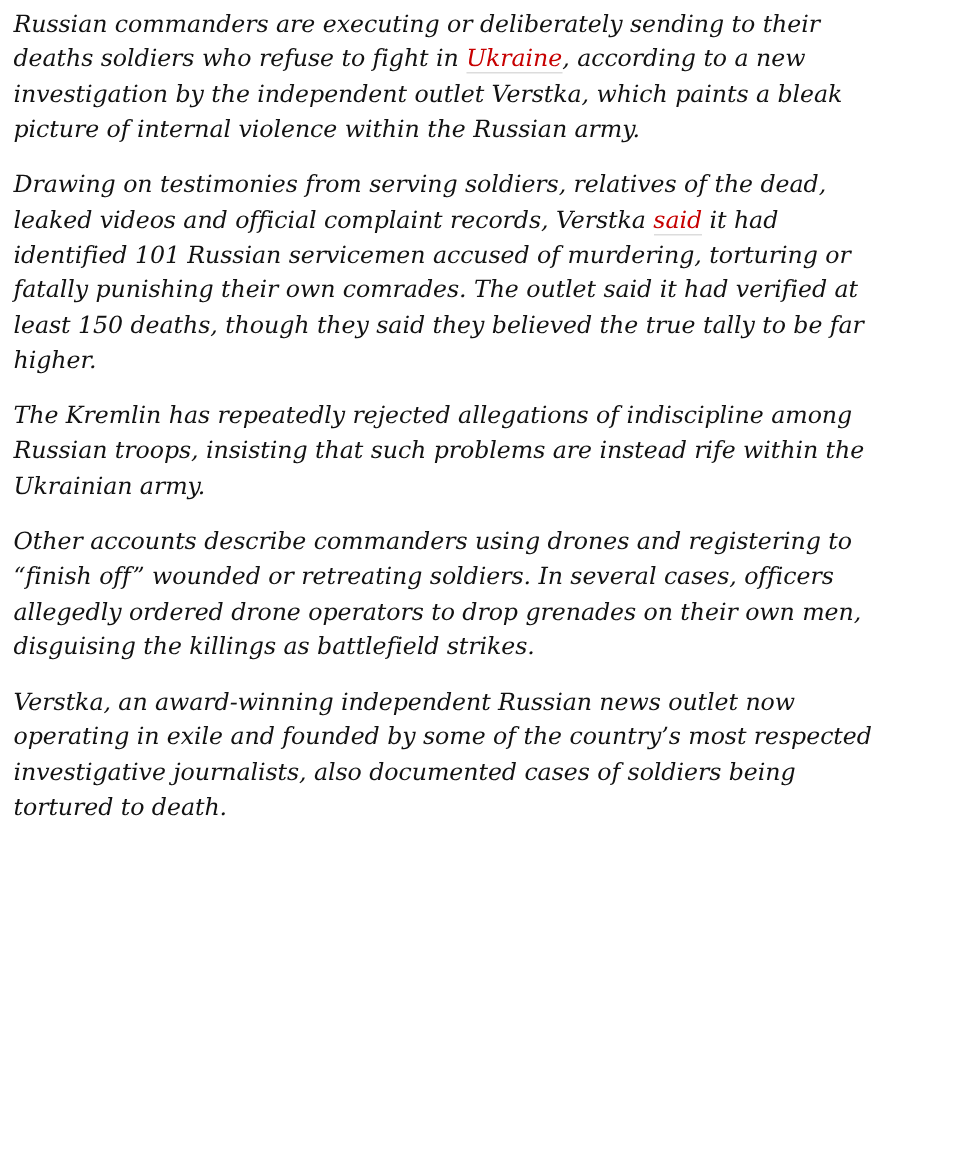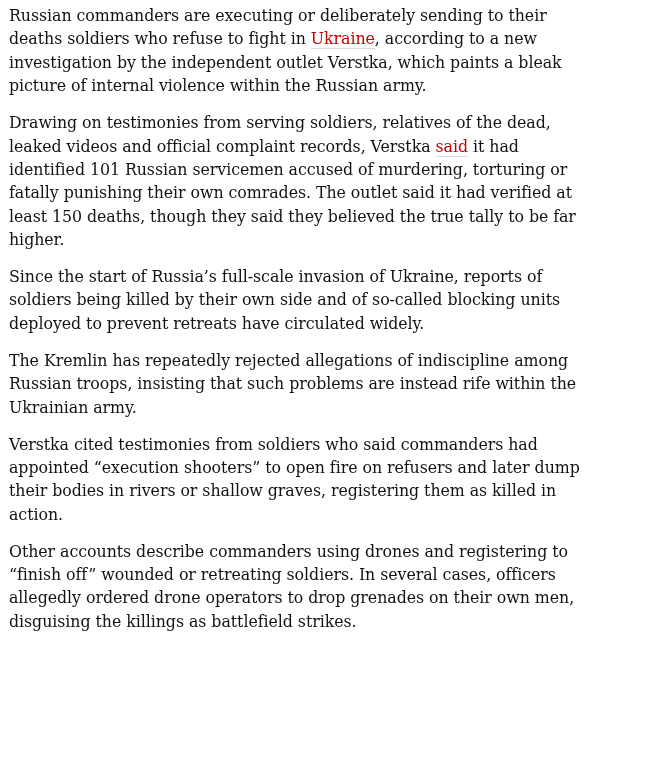--- a/index.html
+++ b/index.html
@@ -8,20 +8,21 @@
     width: 653px;
     height: 767px;
     overflow: hidden;
     font-family: "DejaVu Serif", "Liberation Serif", serif;
     color: #121212;
     -webkit-font-smoothing: antialiased;
   }
   main.article-body {
     padding: 4px 9px 0 9px;
     width: 597px;
+    font-style: italic;
   }
   p.article-paragraph {
     font-size: 15.8px;
     line-height: 23.4px;
     margin-bottom: 13.5px;
     max-width: 634px;
     letter-spacing: -0.05px;
   }
   a.body-link {
     color: #c70000;
@@ -32,23 +33,22 @@
 </style>
 </head>
 <body>
 
 <main class="article-body">
 
   <p class="article-paragraph"><span>Russian commanders are executing or deliberately sending to their deaths soldiers who refuse to fight in </span><a class="body-link">Ukraine</a><span>, according to a new investigation by the independent outlet Verstka, which paints a bleak picture of internal violence within the Russian army.</span></p>
 
   <p class="article-paragraph"><span>Drawing on testimonies from serving soldiers, relatives of the dead, leaked videos and official complaint records, Verstka </span><a class="body-link">said</a><span> it had identified 101 Russian servicemen accused of murdering, torturing or fatally punishing their own comrades. The outlet said it had verified at least 150 deaths, though they said they believed the true tally to be far higher.</span></p>
 
-  <p class="article-paragraph">Since the start of Russia’s full-scale invasion of Ukraine, reports of soldiers being killed by their own side and of so-called blocking units deployed to prevent retreats have circulated widely.</p>
 
   <p class="article-paragraph">The Kremlin has repeatedly rejected allegations of indiscipline among Russian troops, insisting that such problems are instead rife within the Ukrainian army.</p>
 
 
-  <p class="article-paragraph">Verstka cited testimonies from soldiers who said commanders had appointed “execution shooters” to open fire on refusers and later dump their bodies in rivers or shallow graves, registering them as killed in action.</p>
 
   <p class="article-paragraph">Other accounts describe commanders using drones and registering to “finish off” wounded or retreating soldiers. In several cases, officers allegedly ordered drone operators to drop grenades on their own men, disguising the killings as battlefield strikes.</p>
 
+  <p class="article-paragraph">Verstka, an award-winning independent Russian news outlet now operating in exile and founded by some of the country’s most respected investigative journalists, also documented cases of soldiers being tortured to death.</p>
 
 </main>
 
 </body></html>

